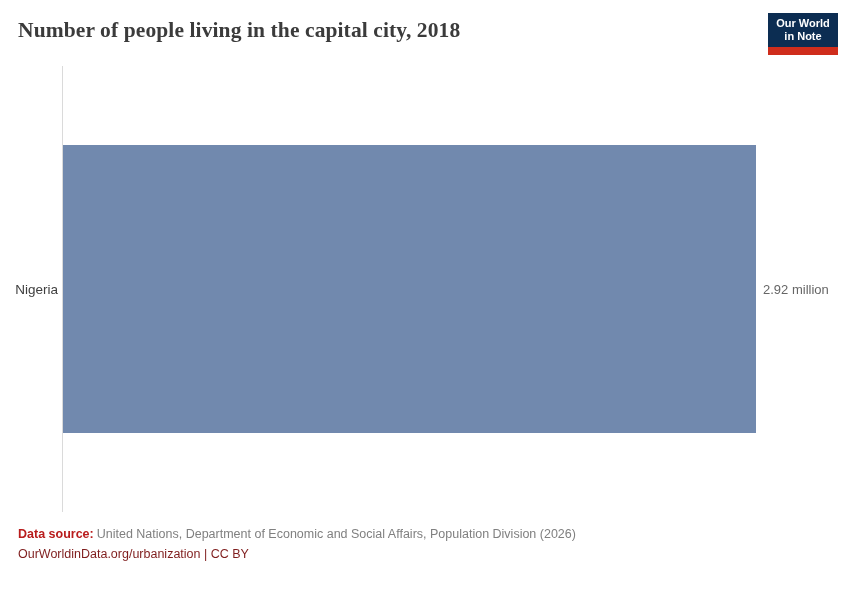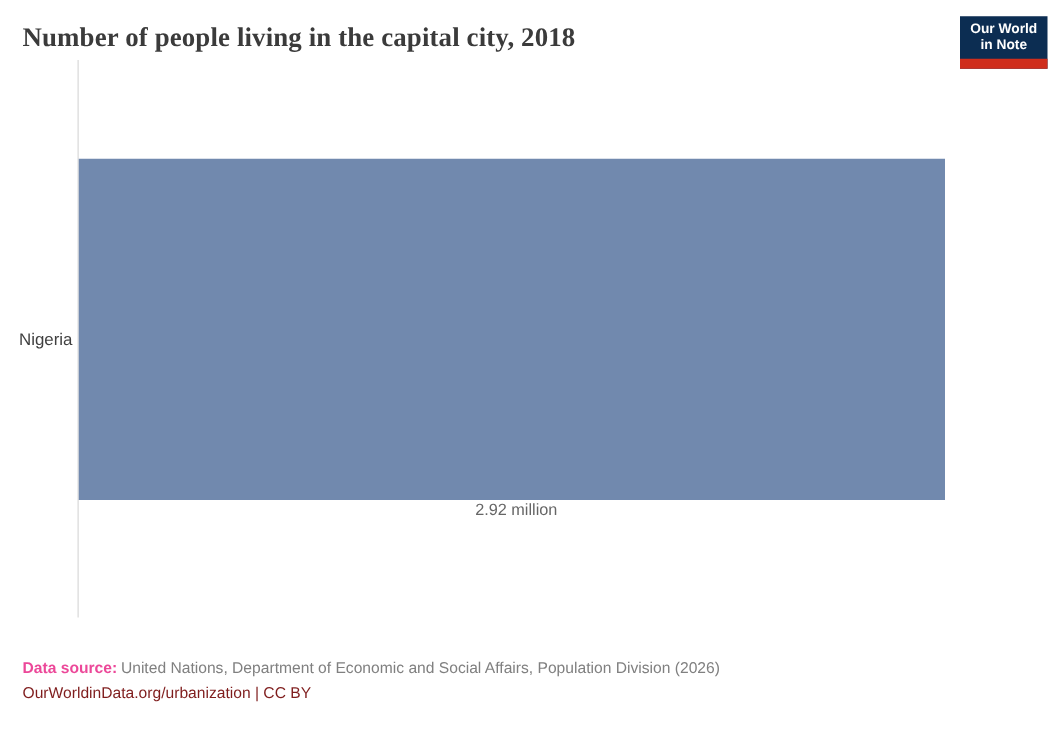--- a/index.html
+++ b/index.html
@@ -39,34 +39,33 @@
     color: #ffffff;
     font-size: 11px;
     font-weight: 700;
     line-height: 13px;
     text-align: center;
     padding: 4px 2px;
     flex-shrink: 0;
   }
 
   
-  .chart { position: absolute; left: 0; top: 48px; width: 850px; height: 446px; }
+  .chart { position: absolute; left: 0; top: 66px; width: 850px; height: 446px; }
   .y-axis-line {
     position: absolute;
     left: 62px; top: 0;
     width: 1px; height: 446px;
     background: #dadada;
   }
   .bar-row {
     position: absolute;
     left: 63px; top: 79px;
     height: 288px;
     display: flex;
     align-items: center;
-    flex-direction: column;
   }
   .bar { height: 100%; background: #7189ae; }
   .value-label {
     margin-left: 7px;
     font-size: 13px;
     color: #666666;
     white-space: nowrap;
   }
   .entity-label {
     position: absolute;
@@ -81,21 +80,21 @@
   }
 
   
   .footer {
     position: absolute;
     left: 18px; top: 524px; right: 18px;
     font-size: 12.5px;
     line-height: 20px;
     color: #808080;
   }
-  .footer b { font-weight: 700; color: #ec4899; }
+  .footer b { font-weight: 700; color: #b91c1c; }
   .footer .spacer { display: inline-block; width: 3px; }
   .credit-line { color: #7f1d1d; }
 </style>
 </head>
 <body>
 
 <div class="page">
 
   <div class="header">
     <div class="chart-title">Number of people living in the capital city, 2018</div>

